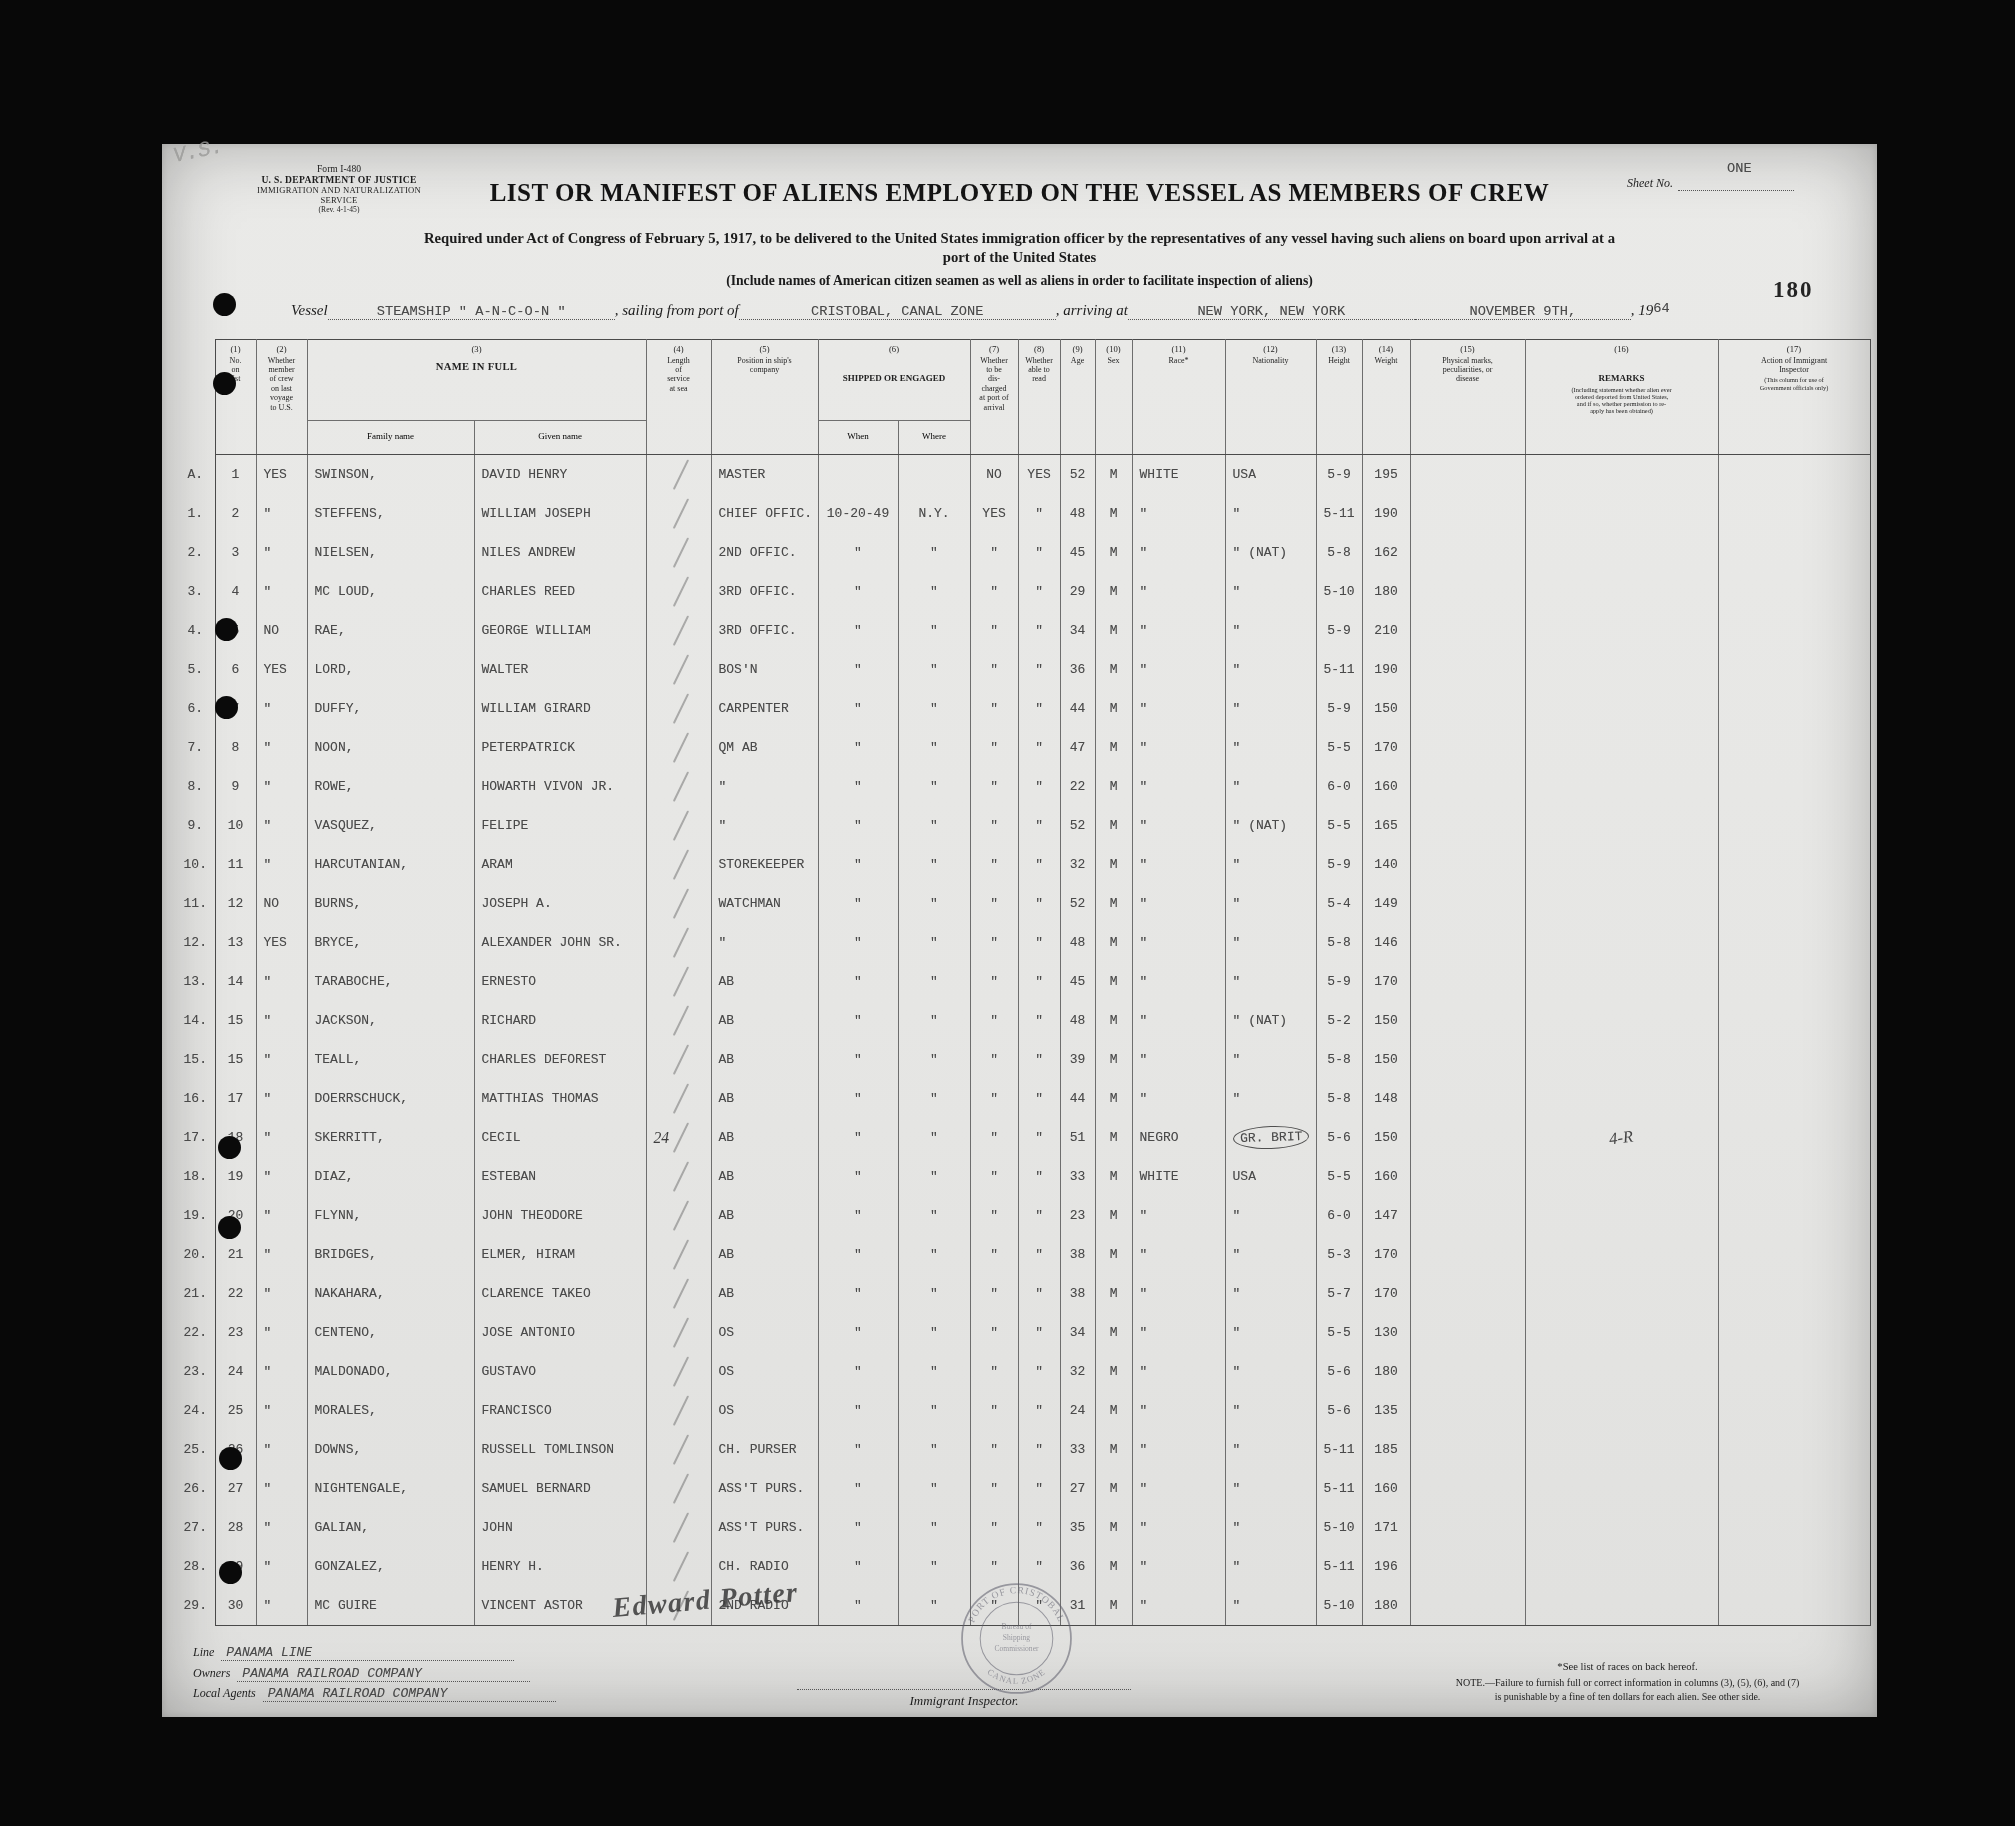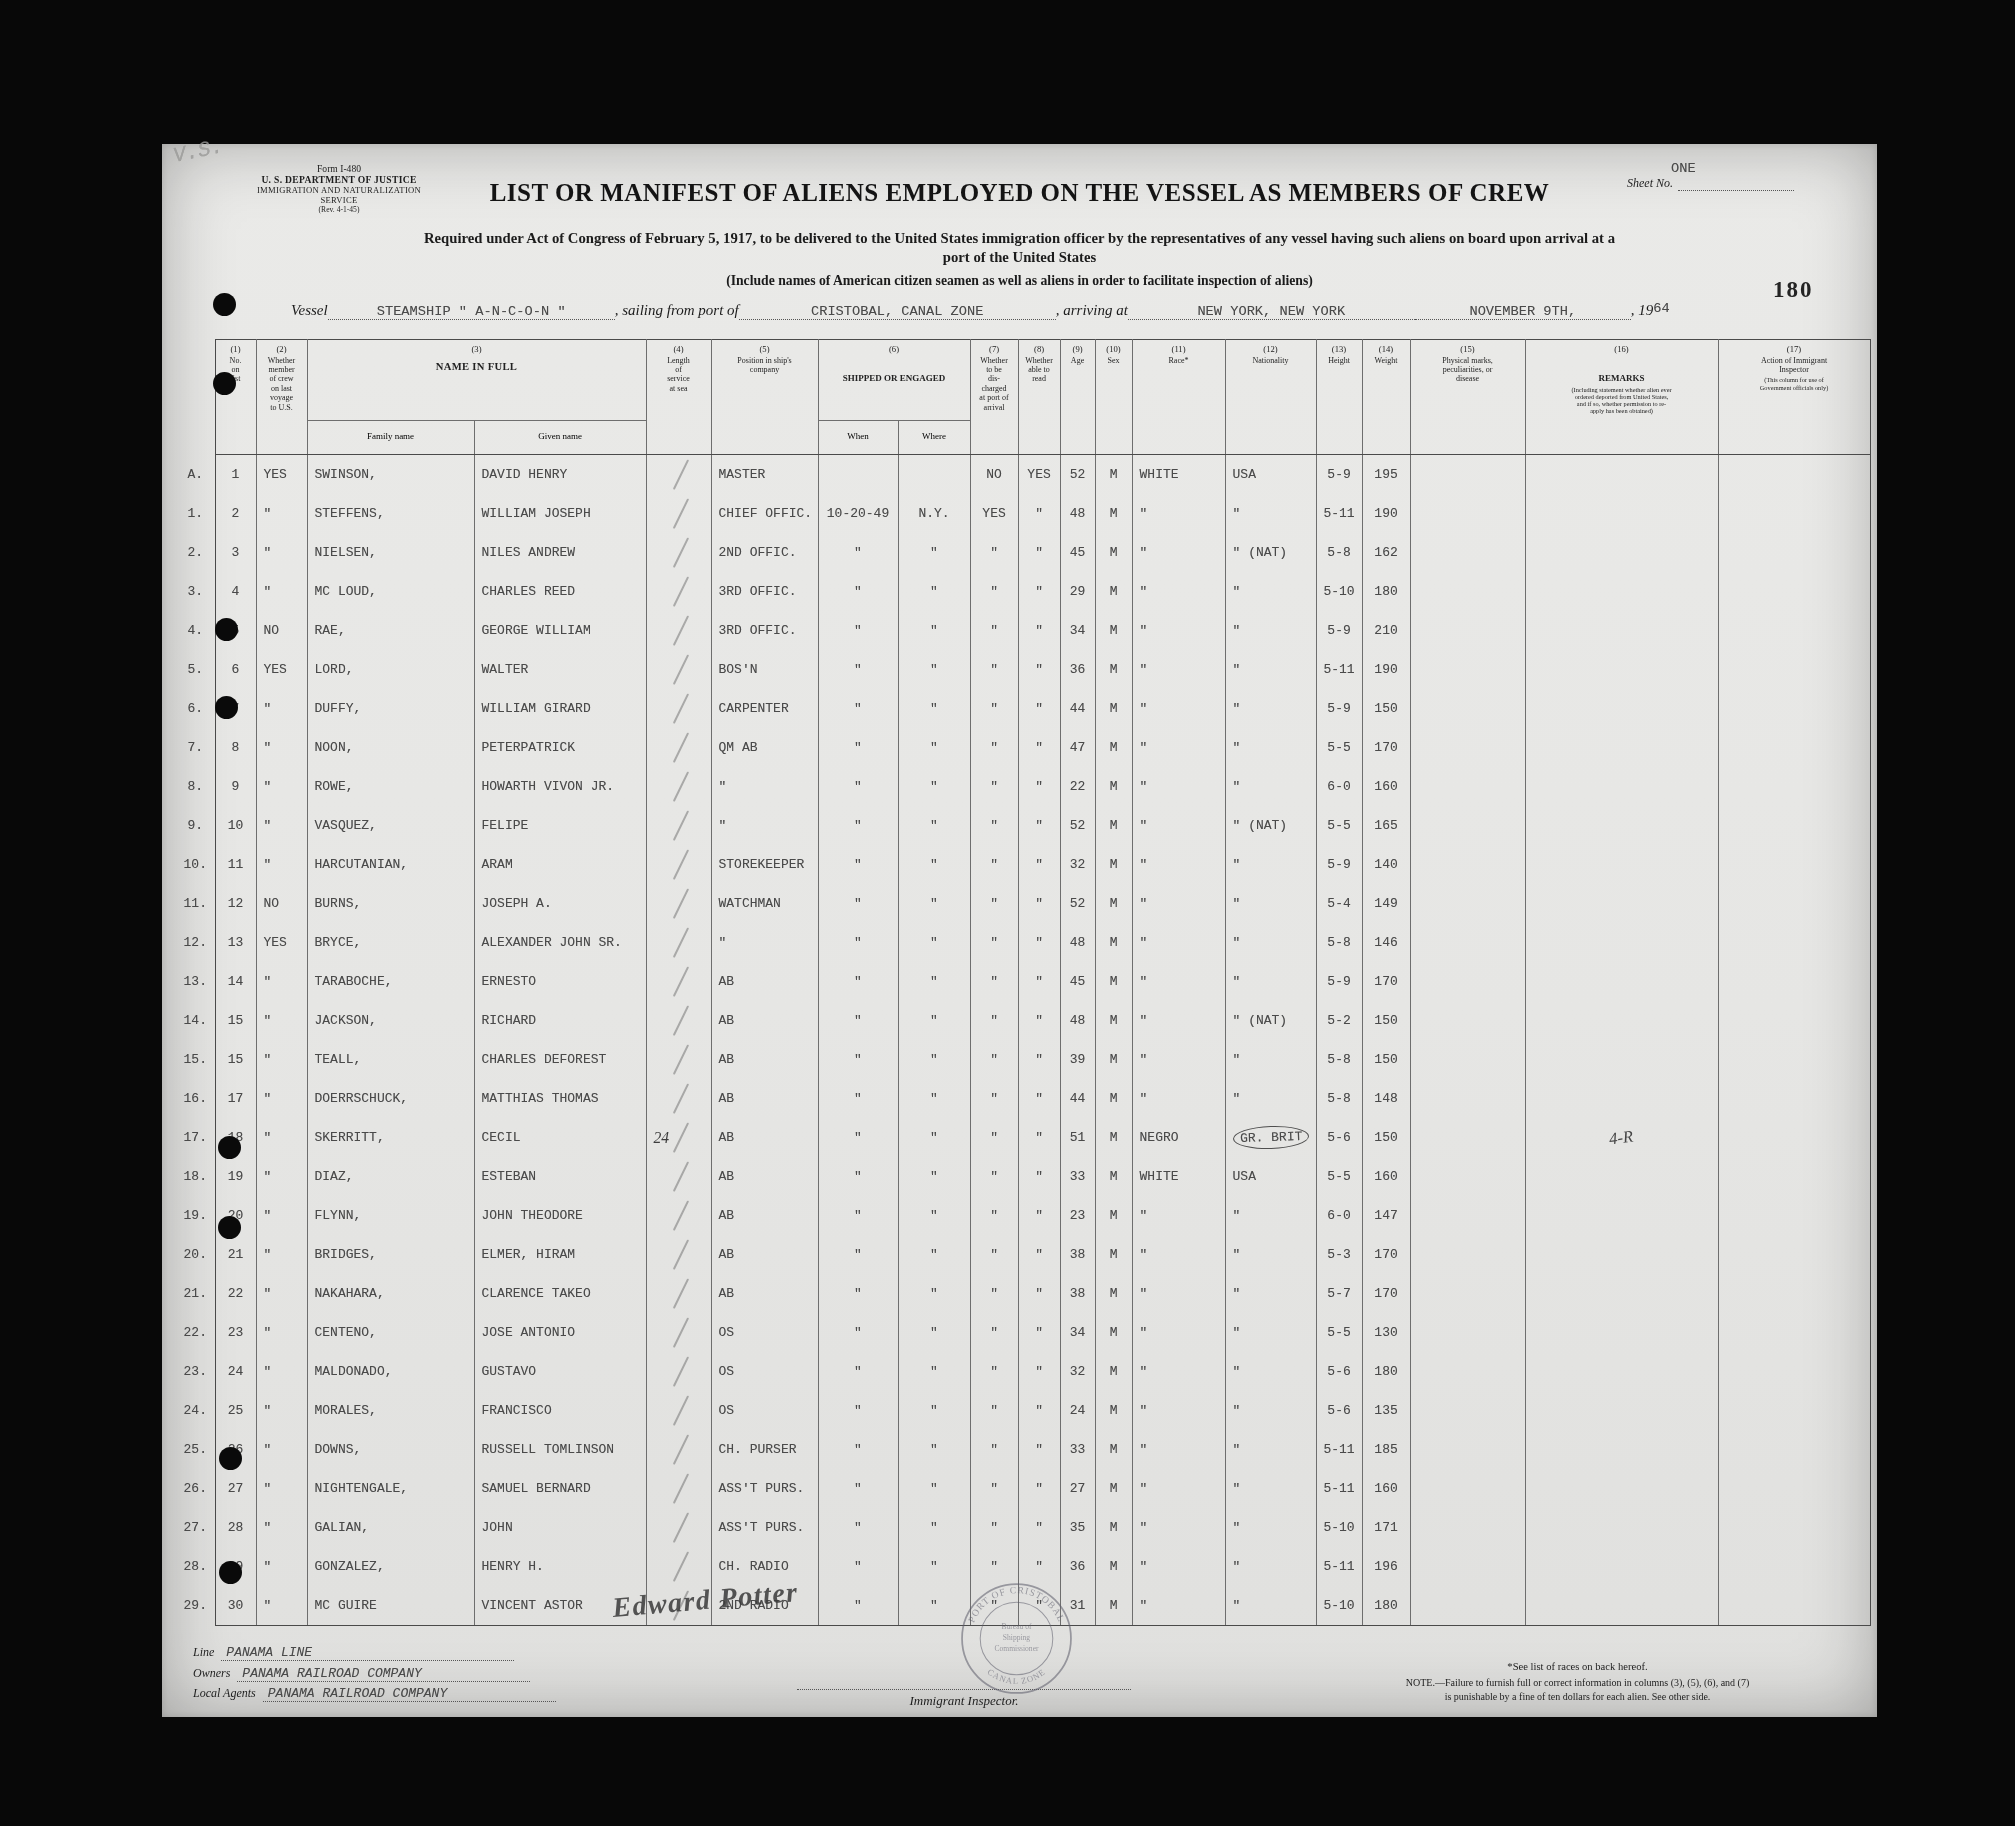--- a/index.html
+++ b/index.html
@@ -20,21 +20,21 @@
   .italic{font-style:italic;}
   
   .agency{position:absolute;left:76px;top:19px;width:202px;text-align:center;color:#222;}
   .agency .l1{font-size:9.6px;}
   .agency .l2{font-size:9.6px;font-weight:bold;letter-spacing:0.3px;}
   .agency .l3{font-size:8.6px;letter-spacing:0.3px;}
   .agency .l4{font-size:7.6px;}
   .pencil-note{position:absolute;left:11px;top:-4px;font-size:21px;font-style:italic;
     color:#9a9a98;transform:rotate(-12deg);opacity:.8;}
   .sheet{position:absolute;right:83px;top:17px;width:167px;}
-  .sheet-val{display:block;margin-left:44px;font-size:13.7px;}
+  .sheet-val{display:block;margin-left:100px;font-size:13.7px;}
   .sheet-line{display:flex;align-items:flex-end;font-size:12px;}
   .sheet-dots{flex:1;border-bottom:1px dotted #555;margin-left:5px;height:13px;}
   .title{position:absolute;top:35px;left:0;right:0;text-align:center;
     font-size:25px;font-weight:bold;letter-spacing:0.5px;color:#141414;}
   .required{position:absolute;top:85px;left:132px;right:132px;text-align:center;
     font-size:14.7px;line-height:1.3;font-weight:bold;color:#1b1b1b;}
   .include{position:absolute;top:129px;left:132px;right:132px;text-align:center;
     font-size:13.7px;font-weight:bold;color:#1b1b1b;}
   .stamp180{position:absolute;left:1611px;top:133px;font-size:23px;font-weight:bold;
     letter-spacing:2px;color:#242424;}
@@ -77,21 +77,21 @@
     color:#454545;display:inline-block;transform:rotate(-7deg);}
   
   .foot-left{position:absolute;left:31px;top:1501px;width:455px;}
   .foot-row{display:flex;align-items:flex-start;margin-bottom:4.6px;font-style:italic;}
   .fl-label{font-size:12px;color:#1e1e1e;margin-right:7px;white-space:nowrap;}
   .foot-fill{border-bottom:1px dotted #555;min-width:283px;padding:0 5px;}
   .foot-fill .t{font-size:13px;}
   .foot-center{position:absolute;left:635px;top:1535px;width:334px;text-align:center;}
   .insp-line{border-bottom:1px dotted #555;height:10px;margin-bottom:3px;}
   .insp-label{font-size:13px;font-style:italic;color:#1e1e1e;}
-  .foot-right{position:absolute;left:1160px;top:1517px;width:511px;text-align:center;color:#1f1f1f;}
+  .foot-right{position:absolute;left:1210px;top:1517px;width:511px;text-align:center;color:#1f1f1f;}
   .races-note{font-size:10.6px;margin-bottom:4px;}
   .note-line{font-size:10px;line-height:1.35;}
   
   .signature{position:absolute;left:450px;top:1440px;font-size:28px;font-style:italic;
     font-weight:bold;color:#3a3a3a;transform:rotate(-5deg);letter-spacing:1.5px;
     font-family:"Liberation Serif",serif;opacity:.85;z-index:6;}
   .stamp-seal{position:absolute;left:795px;top:1435px;opacity:.55;z-index:5;}
   .hole{position:absolute;width:23px;height:23px;border-radius:50%;background:#0a0a0a;z-index:8;}
 </style>
 </head>

